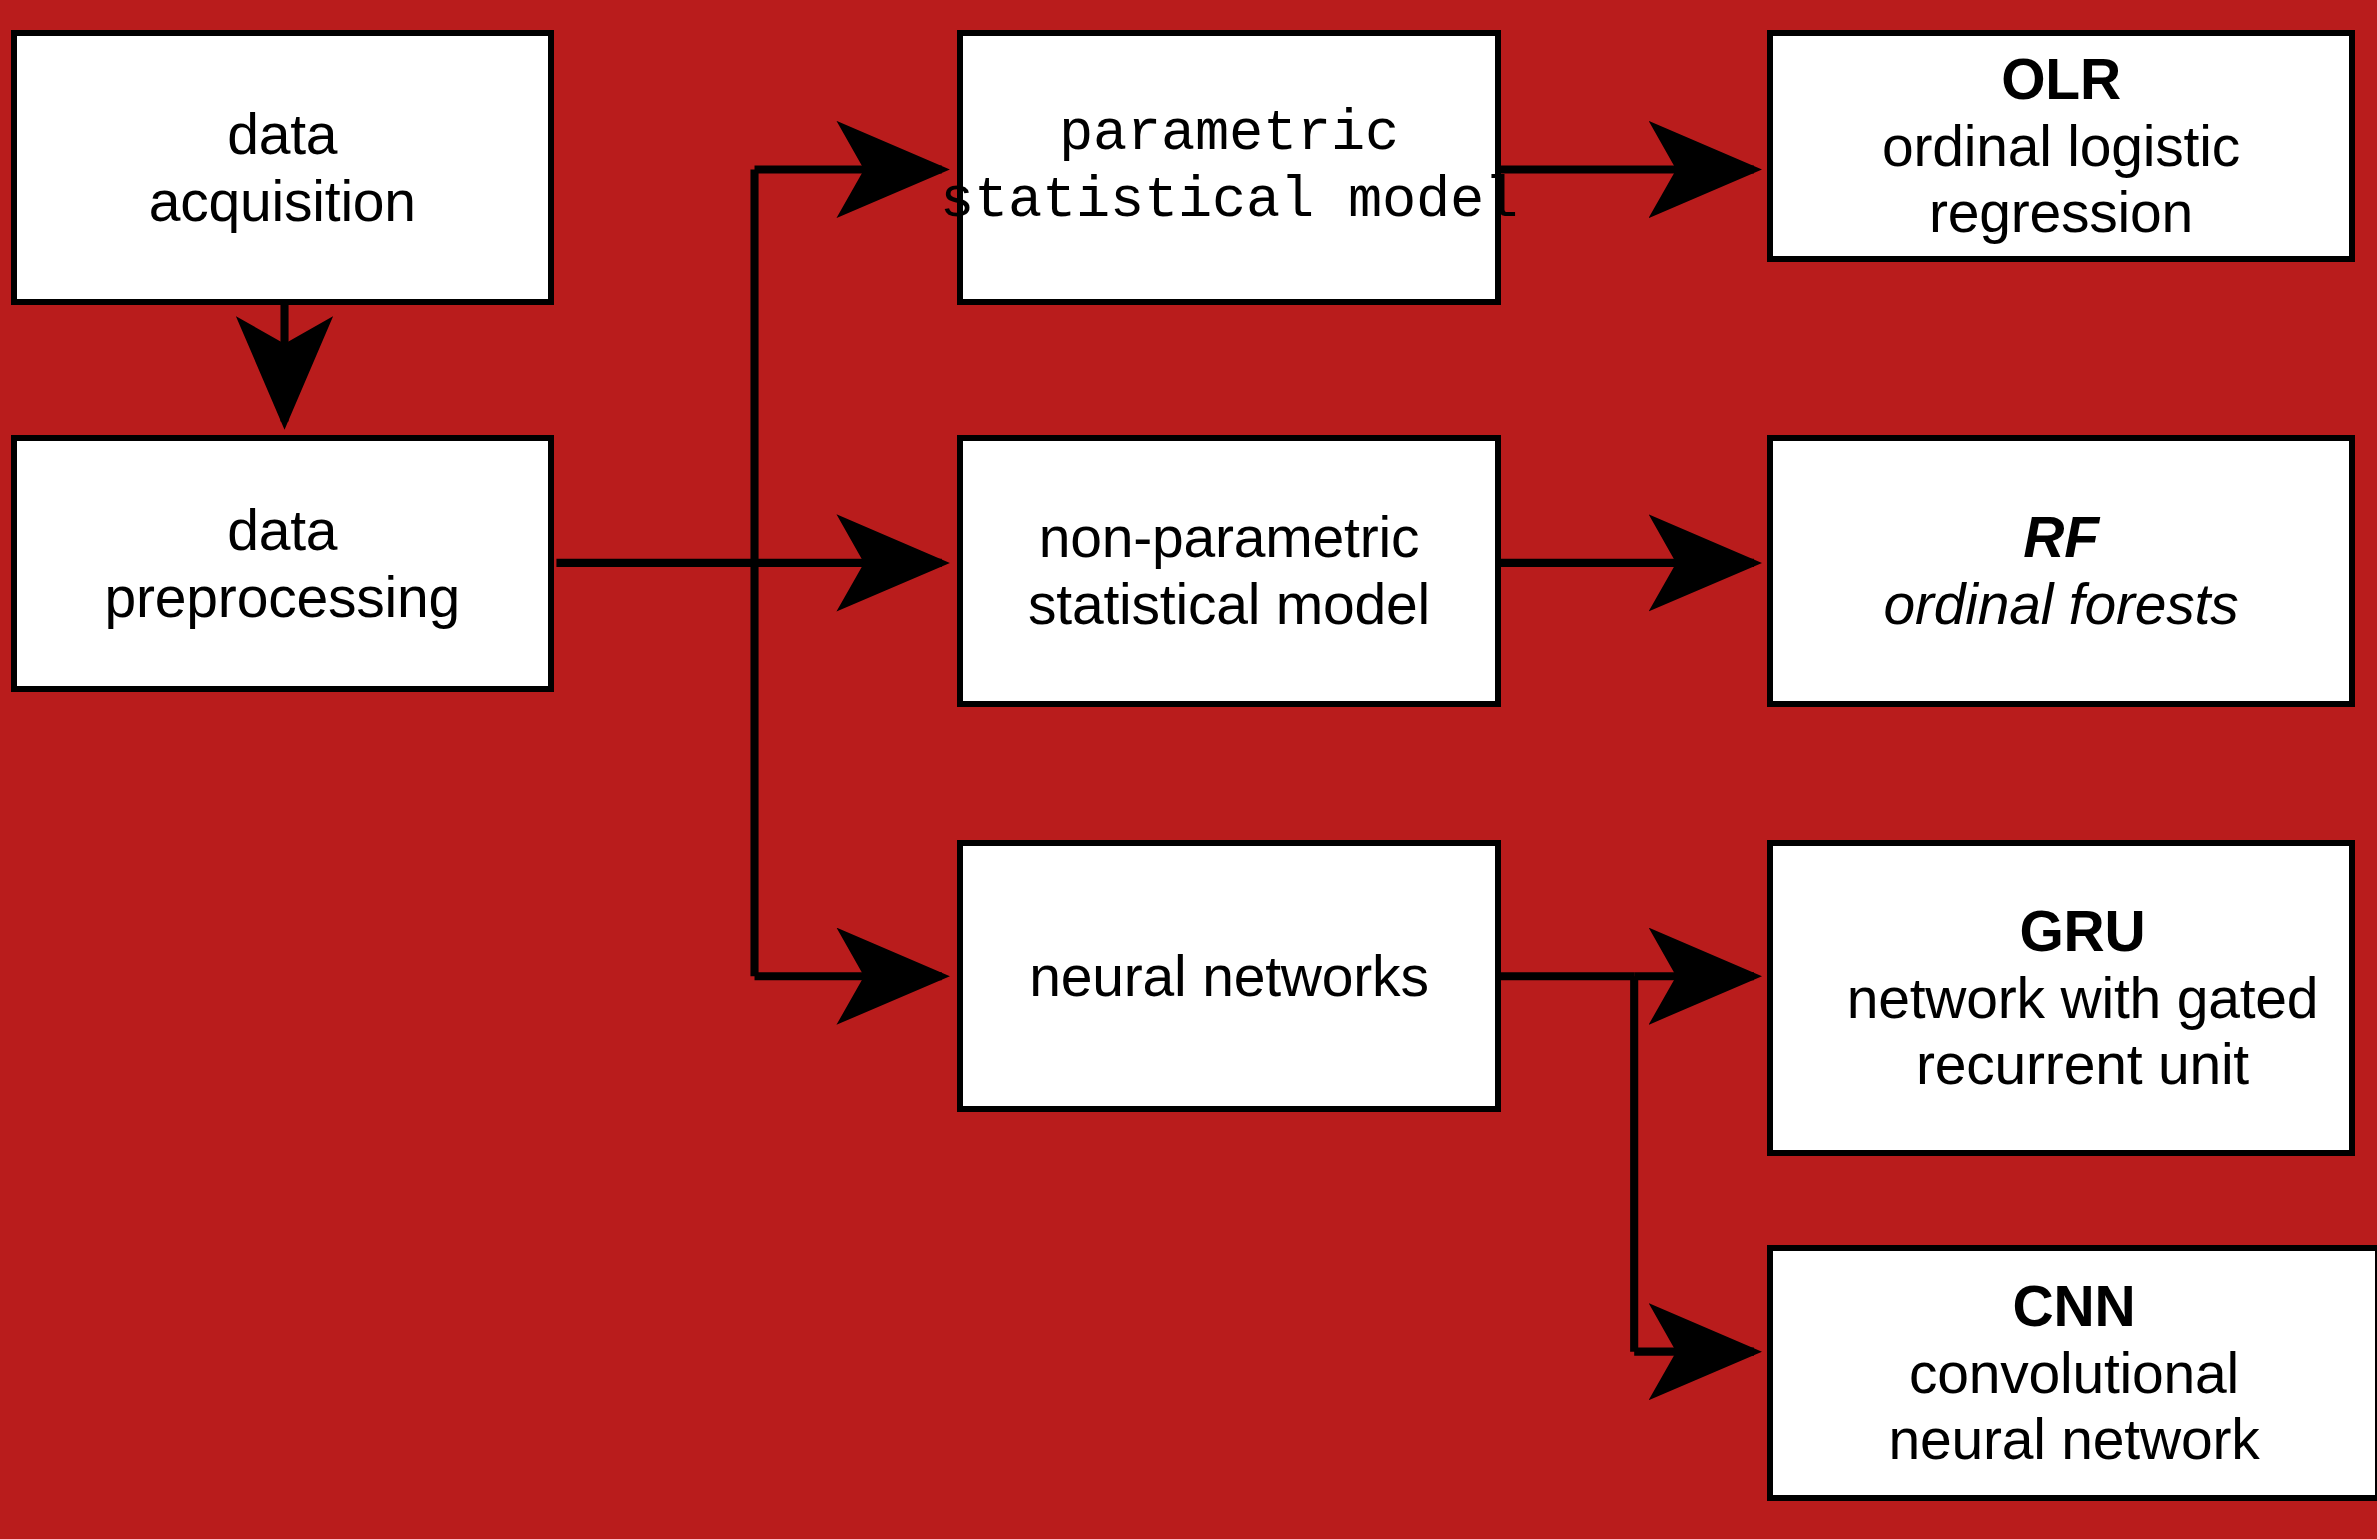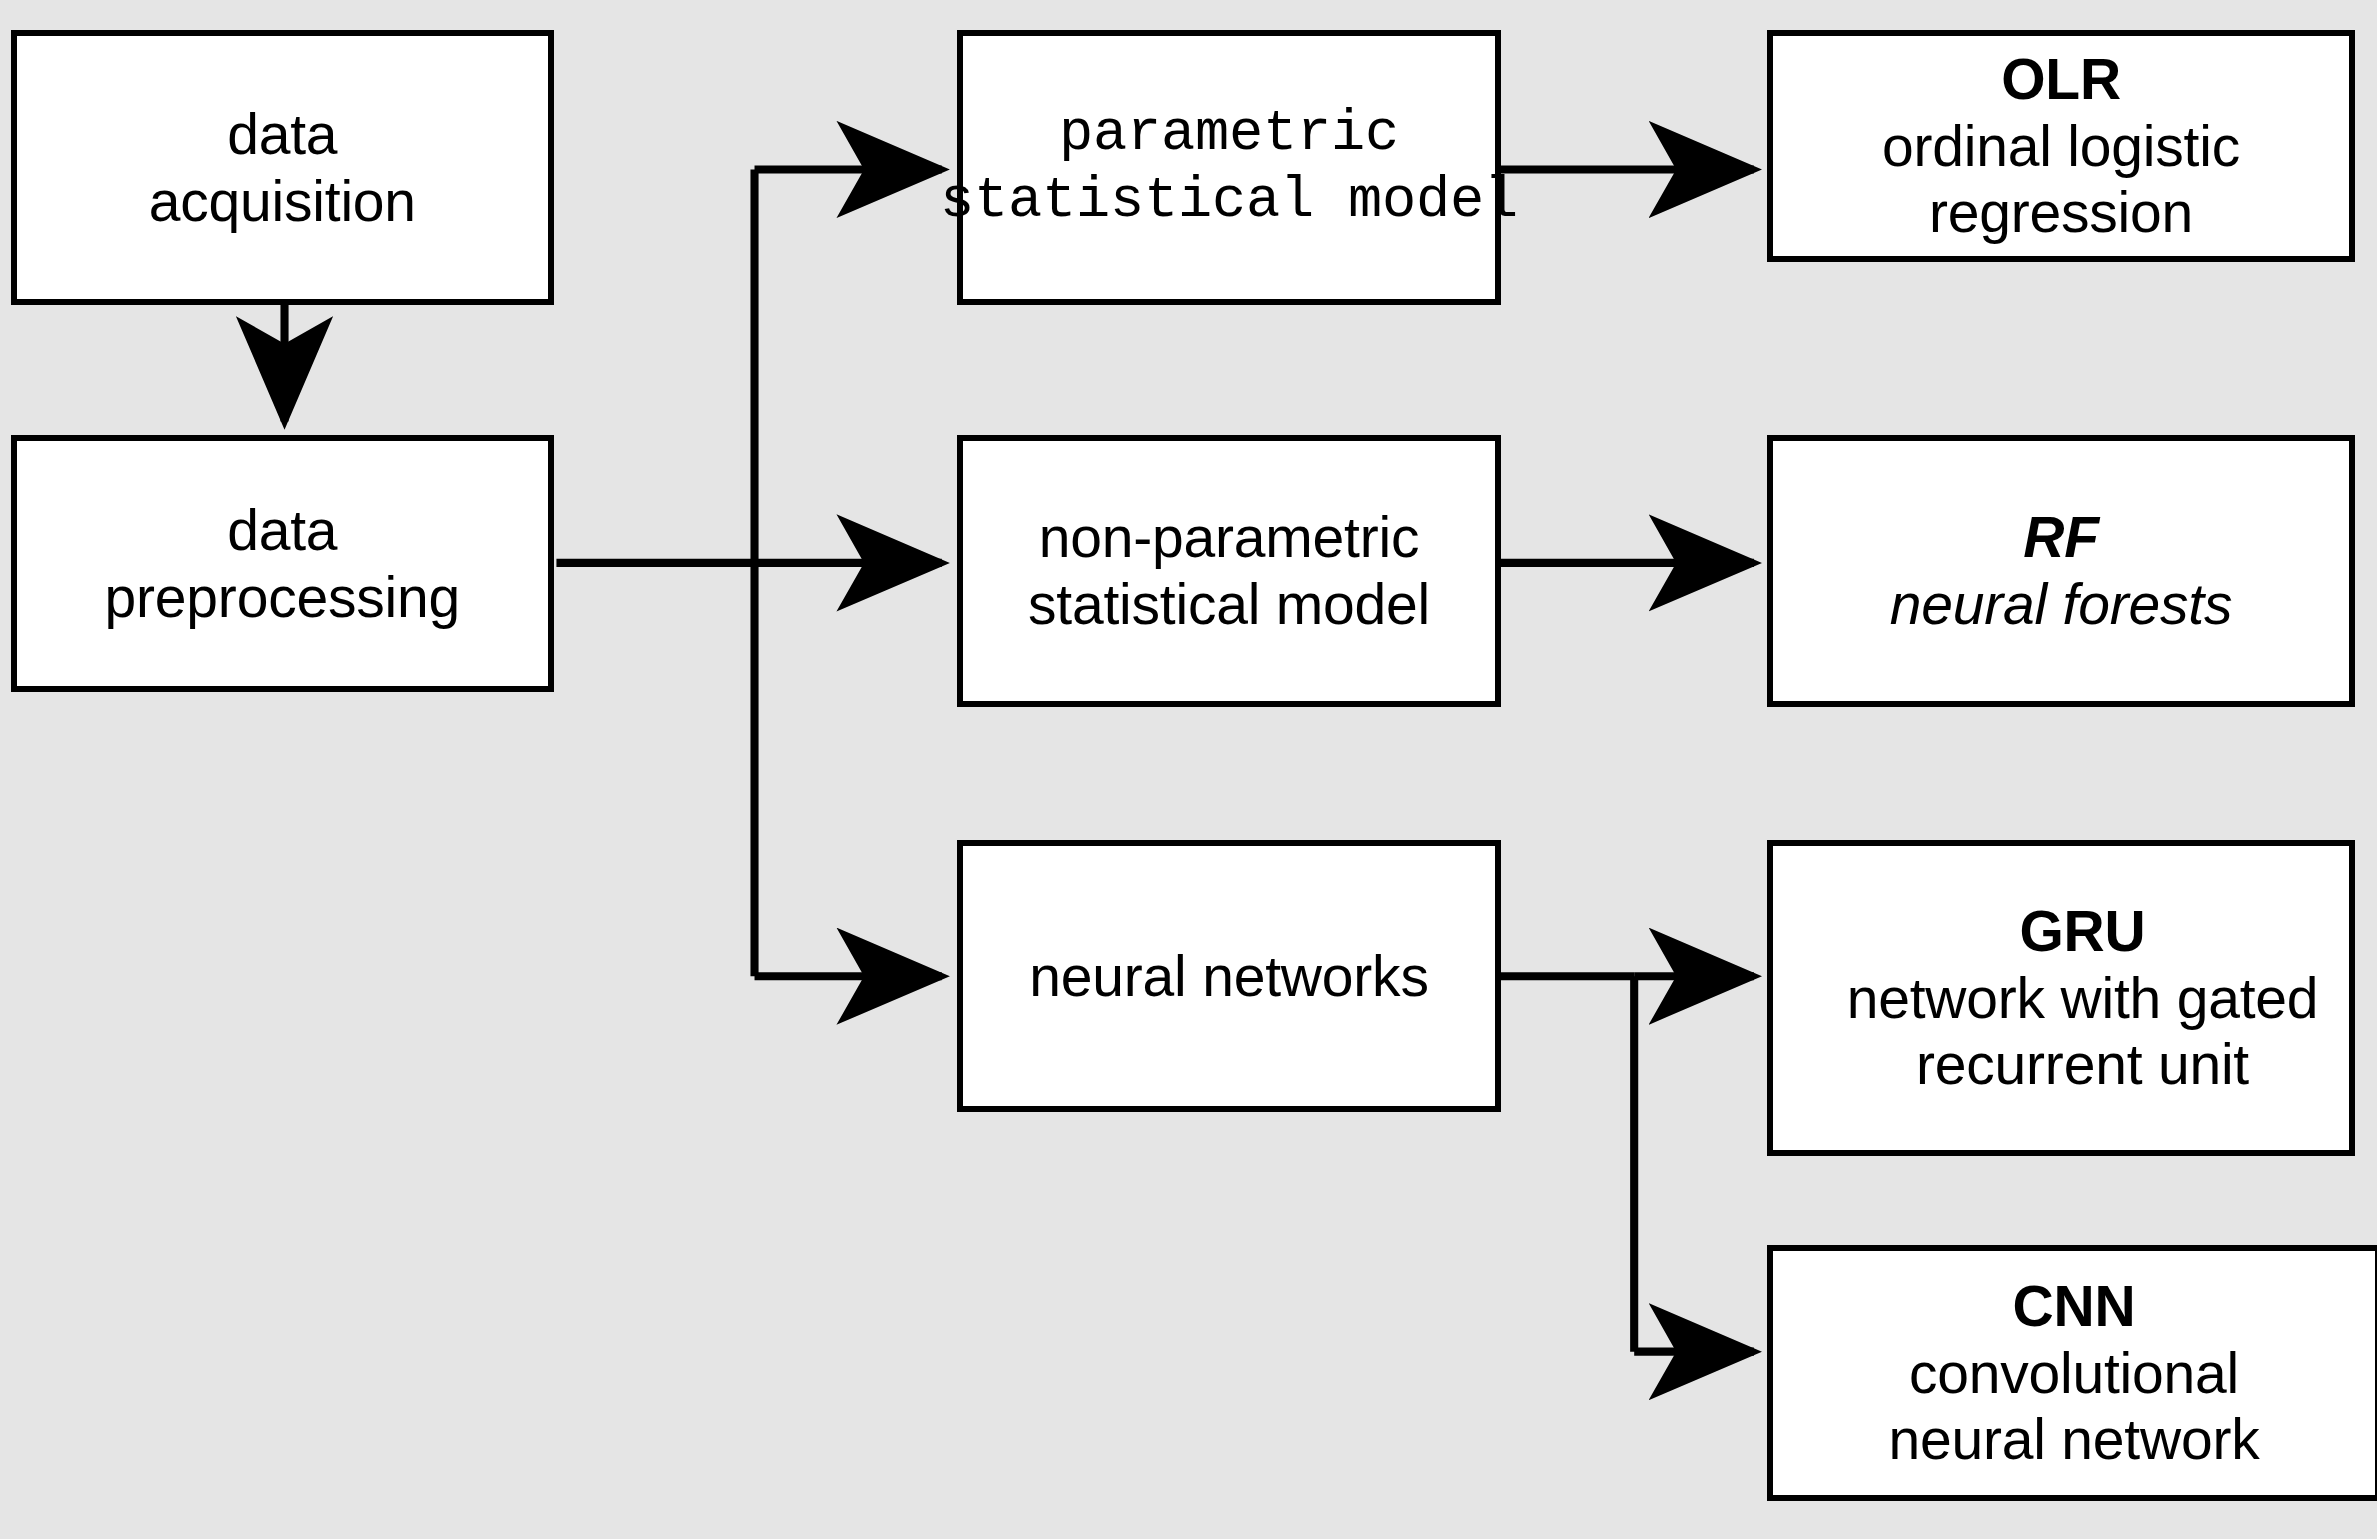--- a/index.html
+++ b/index.html
@@ -4,21 +4,21 @@
 <style>
   html, body {
     margin: 0;
     padding: 0;
     background: #ffffff;
   }
   #canvas {
     position: relative;
     width: 2377px;
     height: 1540px;
-    background: #e5e5e5;
+    background: #b91c1c;
     overflow: hidden;
     font-family: "Liberation Sans", sans-serif;
   }
   svg.wires {
     position: absolute;
     left: 0;
     top: 0;
     width: 2377px;
     height: 1540px;
     pointer-events: none;
@@ -105,21 +105,21 @@
   </div>
 
   <div class="node" style="left:1767px; top:30px; width:588px; height:232px;">
     <span class="ln bold">OLR</span>
     <span class="ln">ordinal logistic</span>
     <span class="ln">regression</span>
   </div>
 
   <div class="node" style="left:1767px; top:435px; width:588px; height:272px;font-style:italic;">
     <span class="ln bold">RF</span>
-    <span class="ln">neural forests</span>
+    <span class="ln">ordinal forests</span>
   </div>
 
   <div class="node" style="left:1767px; top:840px; width:588px; height:316px;padding-left:43px;">
     <span class="ln bold">GRU</span>
     <span class="ln">network with gated</span>
     <span class="ln">recurrent unit</span>
   </div>
 
   <div class="node" style="left:1767px; top:1245px; width:614px; height:256px;">
     <span class="ln bold">CNN</span>

